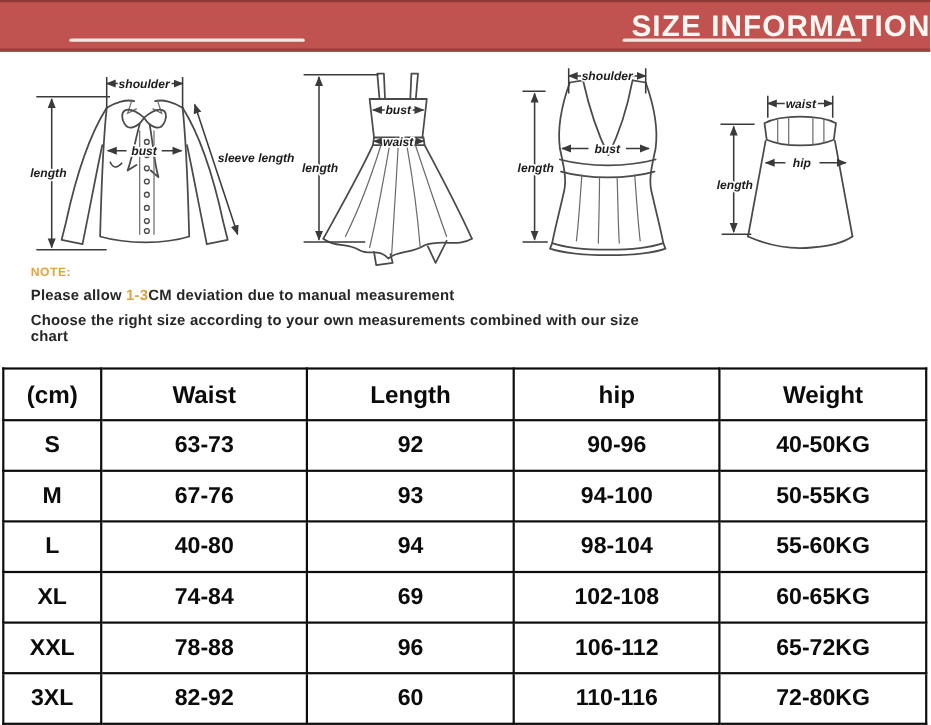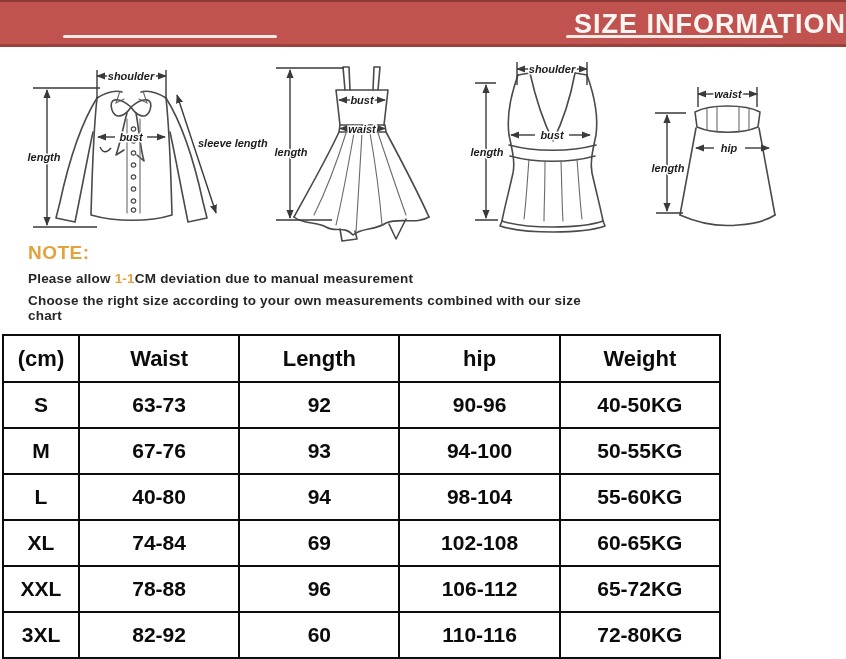--- a/index.html
+++ b/index.html
@@ -20,26 +20,26 @@
   .diagram svg { display:block; }
   .art  { fill:none; stroke:#4a4a4a; stroke-width:1.6; stroke-linecap:round; stroke-linejoin:round; }
   .art2 { fill:none; stroke:#6a6a6a; stroke-width:1.1; stroke-linecap:round; }
   .dim  { fill:none; stroke:#3a3a3a; stroke-width:1.4; }
   .lab  { font-family:"Liberation Sans", sans-serif; font-style:italic; font-weight:bold;
           font-size:11px; fill:#1c1c1c; paint-order:stroke; stroke:#ffffff; stroke-width:3px; }
   .btn  { fill:#fff; stroke:#4a4a4a; stroke-width:1.2; }
 
   
   .note { position:absolute; left:28px; top:242px; width:560px; }
-  .note-heading { color:#e2a23c; font-size:19px; font-weight:bold; letter-spacing:.5px; }
+  .note-heading { color:#e2a23c; font-size:11px; font-weight:bold; letter-spacing:.5px; }
   .note-line { margin-top:7px; font-size:13.5px; font-weight:600; color:#262626; letter-spacing:.2px; }
   .note-hl { color:#e2a23c; }
 
   
-  .size-table-wrap { position:absolute; left:2px; top:334px; width:719px; }
+  .size-table-wrap { position:absolute; left:2px; top:334px; width:841px; }
   table { width:100%; border-collapse:collapse; table-layout:fixed; }
   th, td { border:2px solid #0d0d0d; text-align:center; vertical-align:middle;
            font-weight:bold; color:#0b0b0b; background:#fff; }
   th { height:47px; font-size:22px; }
   td { height:46px; font-size:21px; }
   col.c-size { width:10.6%; }
   col.c-rest { width:22.35%; }
 </style>
 </head>
 <body>
@@ -208,21 +208,21 @@
 
         <path class="dim" d="M27,58 H58 M28,158 H55"></path>
         <line class="dim" x1="39" y1="60" x2="39" y2="156" marker-start="url(#ar4)" marker-end="url(#ar4)"></line>
         <text class="lab" x="40" y="117" text-anchor="middle">length</text>
       </g>
     </svg>
   </div>
 
   <div class="note">
     <div class="note-heading">NOTE:</div>
-    <div class="note-line"><span>Please allow </span><span class="note-hl">1-1</span><span>CM deviation due to manual measurement</span></div>
+    <div class="note-line"><span>Please allow </span><span class="note-hl">1-3</span><span>CM deviation due to manual measurement</span></div>
     <div class="note-line">Choose the right size according to your own measurements combined with our size chart</div>
   </div>
 
   <div class="size-table-wrap">
     <table>
       <colgroup>
         <col class="c-size">
           <col class="c-rest">
           <col class="c-rest">
           <col class="c-rest">

